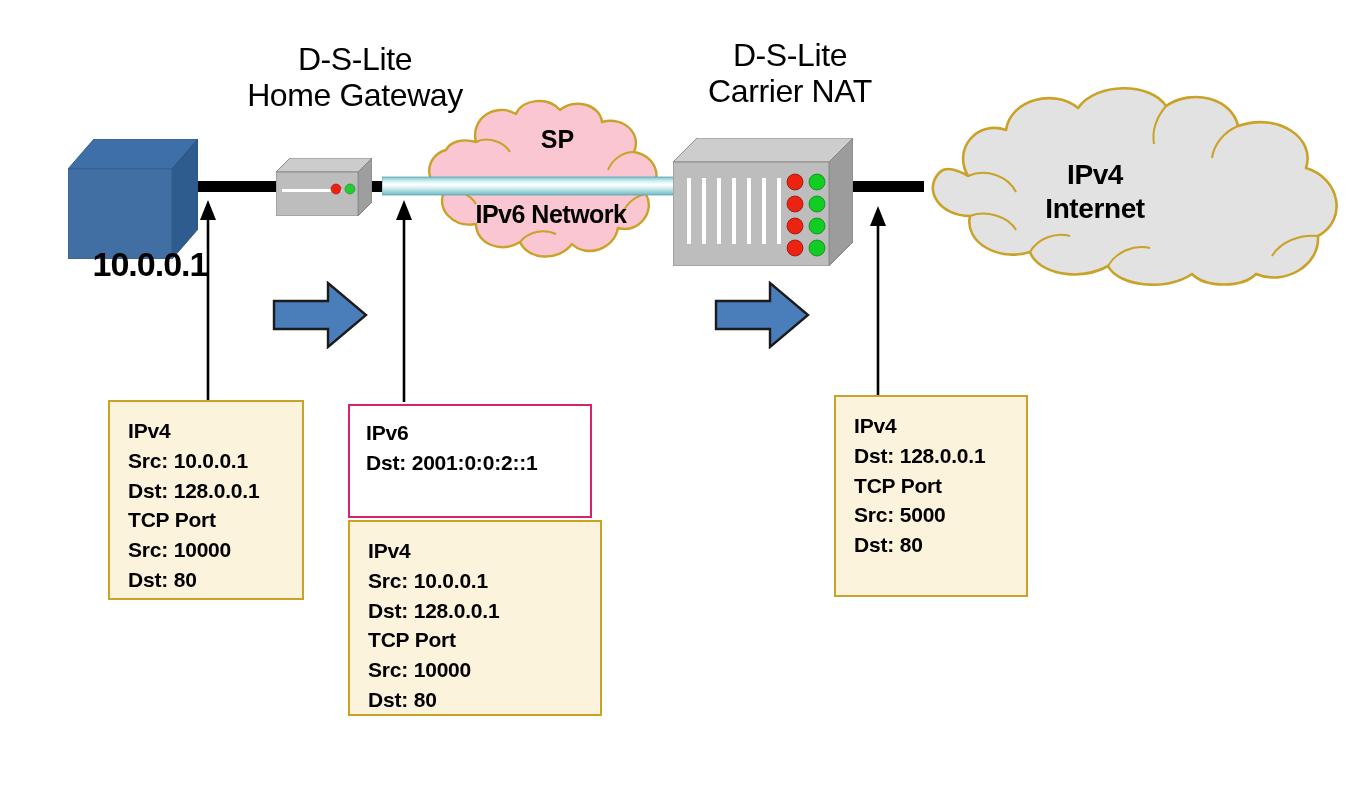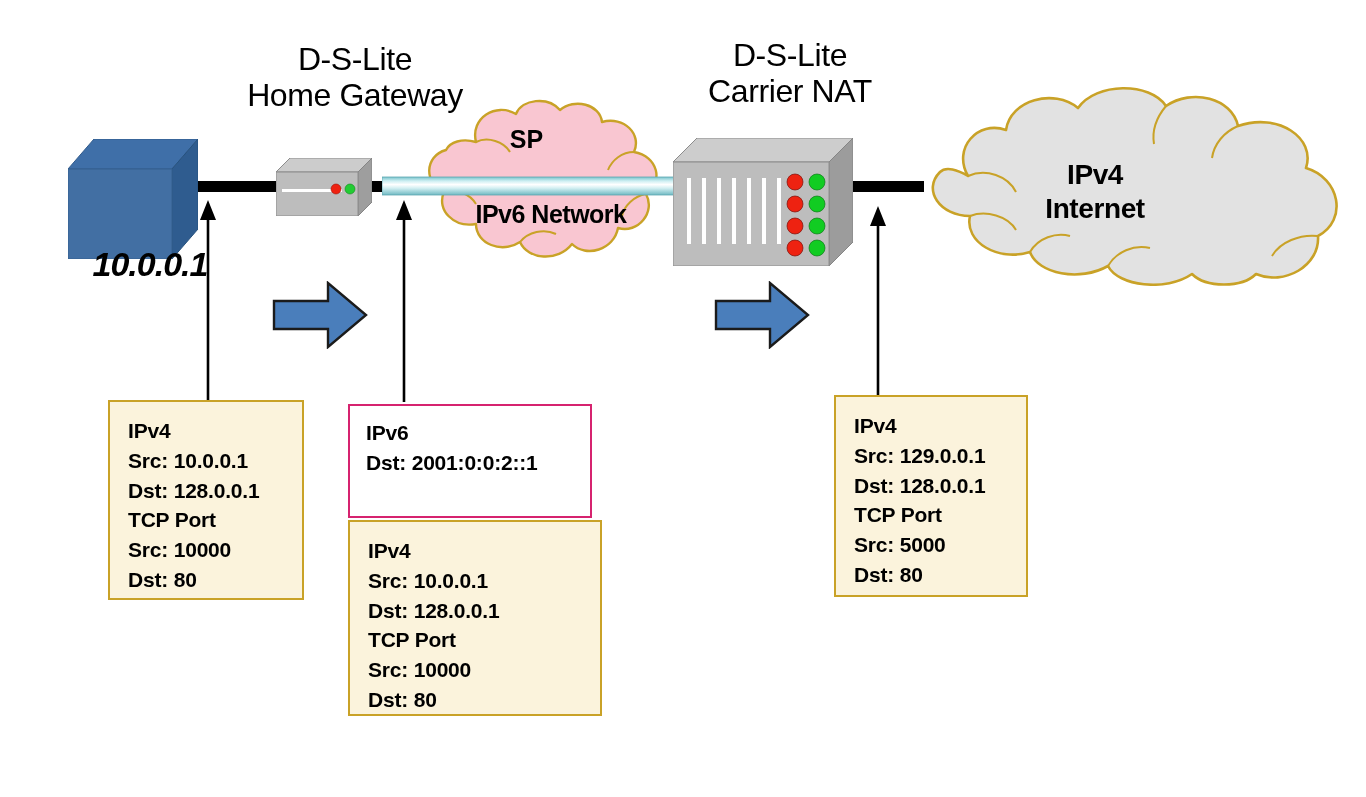--- a/index.html
+++ b/index.html
@@ -35,24 +35,24 @@
     left: 205px; top: 42px; width: 300px;
     font-size: 32px;
   }
   #title-cnat {
     left: 640px; top: 38px; width: 300px;
     font-size: 32px;
   }
   #host-addr {
     left: 55px; top: 245px; width: 190px;
     font-size: 34px; font-weight: bold; color: #000;
-    text-align: center; letter-spacing: -1px; font-style: italic;
+    text-align: center; letter-spacing: -1px;
   }
   #cloud-sp-label {
-    left: 439px; top: 125px; width: 175px;
+    left: 470px; top: 125px; width: 175px;
     font-size: 25px; font-weight: bold; color: #000;
     text-align: center;
   }
   #cloud-ipv6-label {
     left: 426px; top: 200px; width: 250px;
     font-size: 25px; font-weight: bold; color: #000;
     text-align: center; letter-spacing: -0.5px;
   }
   #cloud-inet-label {
     left: 985px; top: 158px; width: 220px;
@@ -283,20 +283,19 @@
     <div class="pkt-line">IPv4</div>
     <div class="pkt-line">Src: 10.0.0.1</div>
     <div class="pkt-line">Dst: 128.0.0.1</div>
     <div class="pkt-line">TCP Port</div>
     <div class="pkt-line">Src: 10000</div>
     <div class="pkt-line">Dst: 80</div>
   </div>
 
   <div class="abs pkt-box" id="pkt-right">
     <div class="pkt-line">IPv4</div>
-    <div class="pkt-line">Src: 129.0.0.1</div>
     <div class="pkt-line">Dst: 128.0.0.1</div>
     <div class="pkt-line">TCP Port</div>
     <div class="pkt-line">Src: 5000</div>
     <div class="pkt-line">Dst: 80</div>
   </div>
 
 </div>
 
 </body></html>

